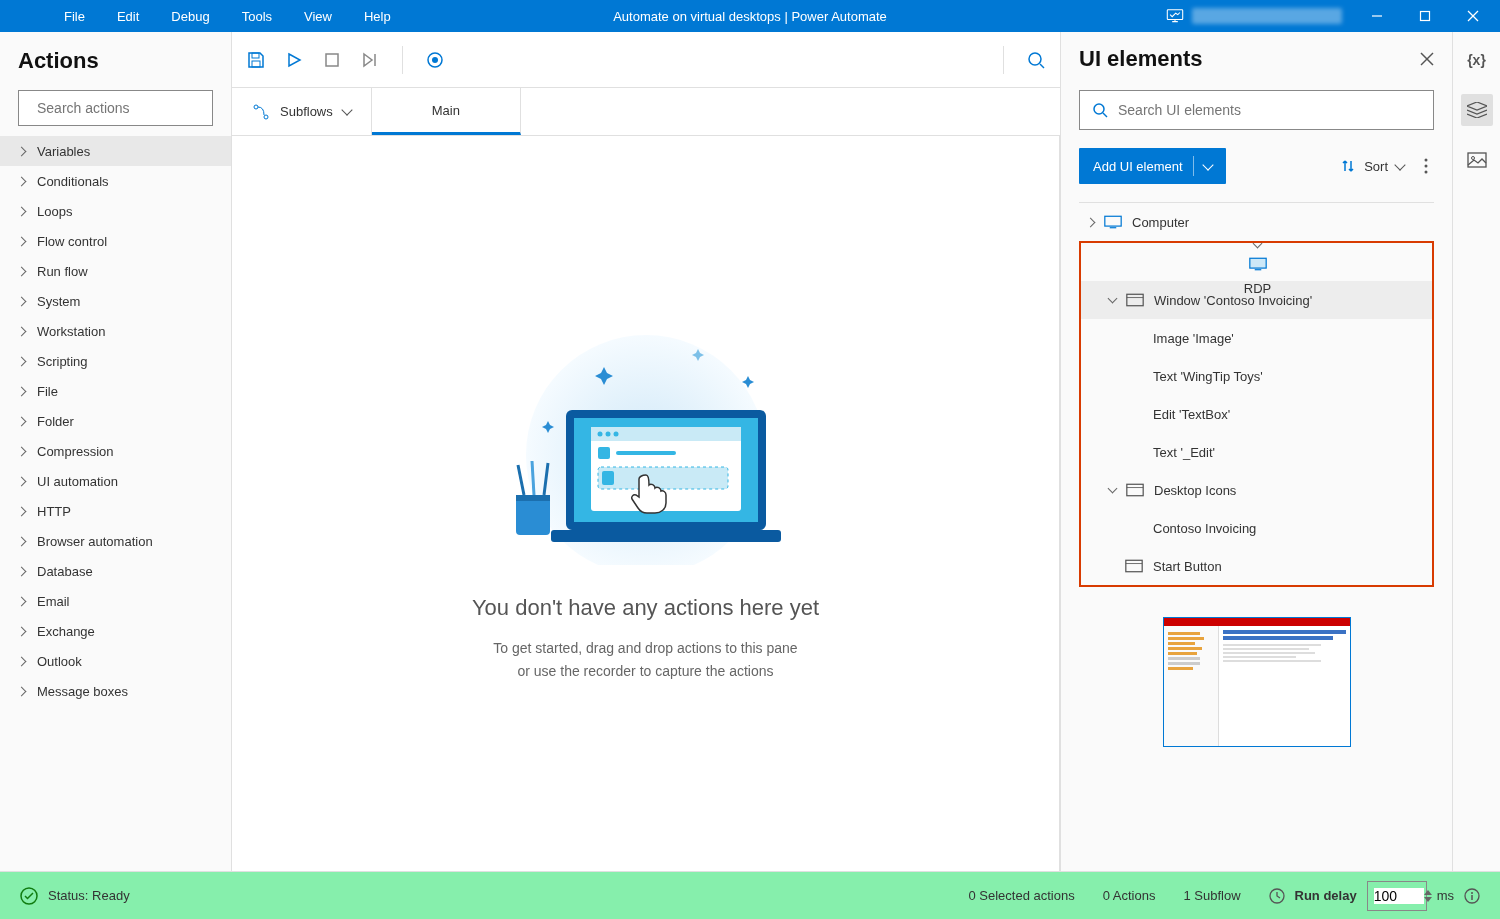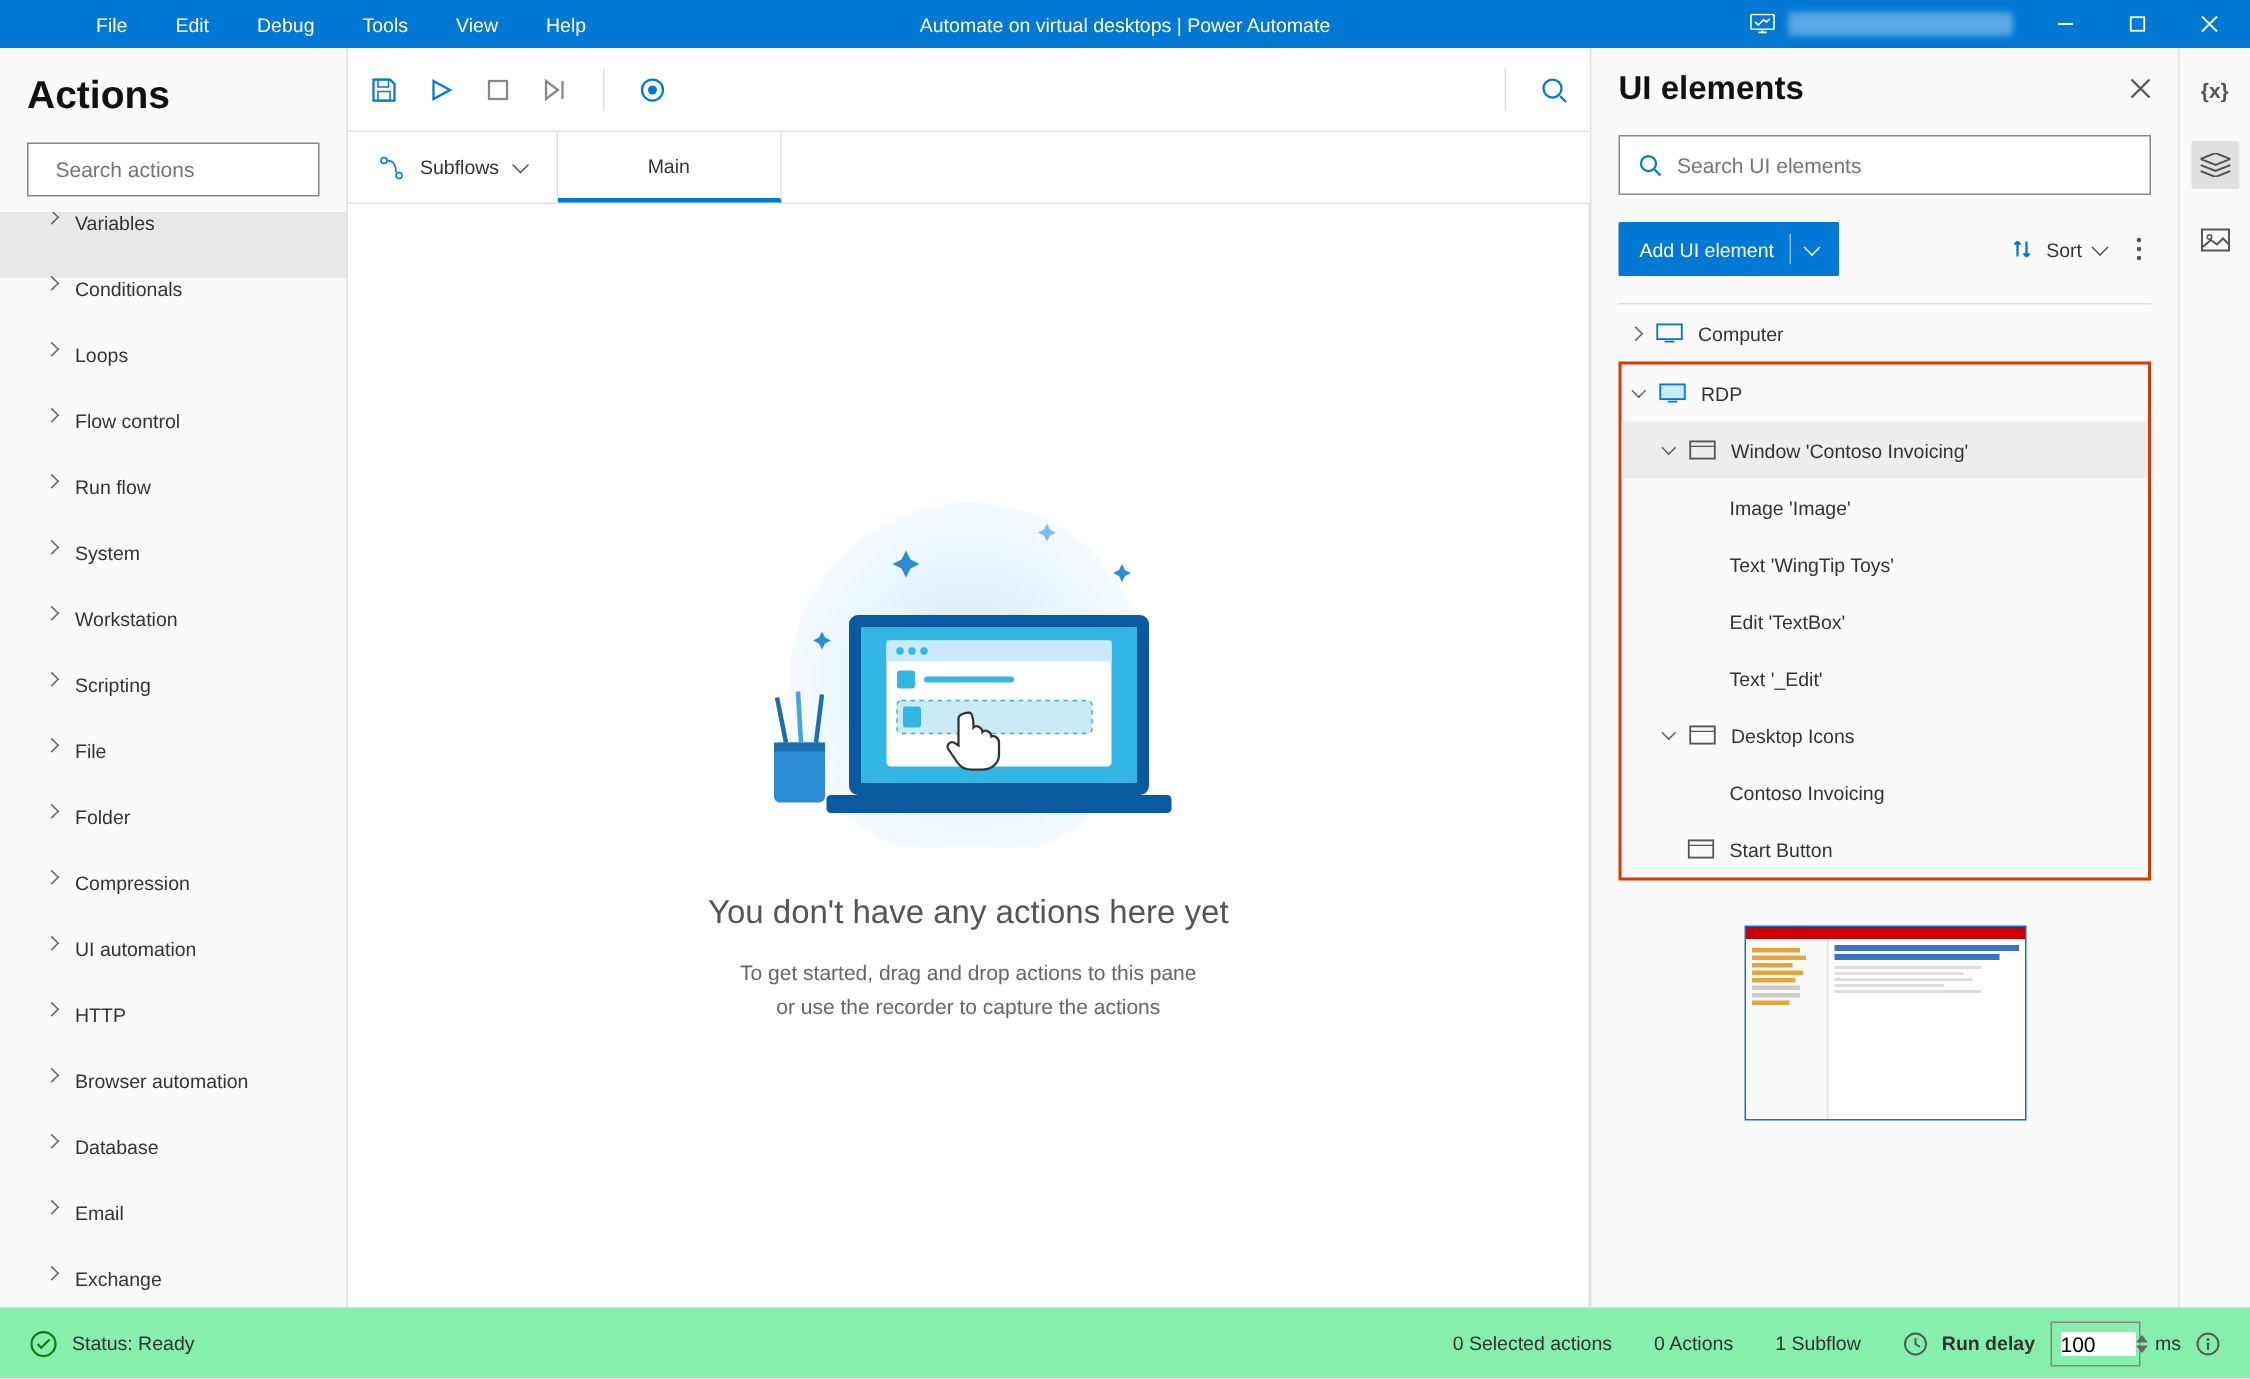--- a/index.html
+++ b/index.html
@@ -13,25 +13,25 @@
   .title-right { display: flex; align-items: center; gap: 2px; }
   .vm-icon { width: 18px; height: 14px; margin-right: 6px; }
   .blurred { width: 150px; height: 16px; background: rgba(255,255,255,0.35); border-radius: 2px; filter: blur(2px); margin-right: 10px; }
   .winbtn { width: 46px; height: 32px; display: flex; align-items: center; justify-content: center; cursor: pointer; }
   
   
   .app-body { display: flex; height: calc(919px - 32px - 48px); }
 
   
   .actions-panel { width: 232px; border-right: 1px solid #e0e0e0; background: #fafafa; display: flex; flex-direction: column; }
-  .actions-header { padding: 16px 18px 10px 18px; font-size: 26px; font-weight: 600; color: #111; }
+  .actions-header { padding: 16px 18px 10px 18px; font-size: 22px; font-weight: 600; color: #111; }
   .search-box { margin: 6px 18px 10px 18px; border: 1px solid #888; height: 36px; display: flex; align-items: center; padding: 0 10px; gap: 8px; background: #fff; }
   .search-box input { flex: 1; border: none; outline: none; font-size: 14px; background: transparent; color: #555; }
   .action-list { flex: 1; overflow-y: auto; }
-  .action-item { display: flex; height: 44px; padding: 0 31px; cursor: pointer; gap: 12px; color: #333; }
+  .action-item { display: flex; align-items: center; height: 30px; padding: 0 18px; cursor: pointer; gap: 12px; color: #333; }
   .action-item.selected { background: #e8e8e8; }
   .chev-right { width: 7px; height: 7px; border-right: 1.5px solid #666; border-top: 1.5px solid #666; transform: rotate(45deg); flex-shrink: 0; }
 
   
   .center { flex: 1; display: flex; flex-direction: column; background: #fafafa; }
   .toolbar { height: 56px; border-bottom: 1px solid #e0e0e0; display: flex; align-items: center; padding: 0 14px; gap: 18px; background: #fff; }
   .tb-icon { width: 20px; height: 20px; display:flex; align-items:center; justify-content:center; cursor: pointer; }
   .tb-divider { width: 1px; height: 28px; background: #e0e0e0; margin: 0 4px; }
   .search-right { margin-left: auto; }
 
@@ -359,21 +359,21 @@
       <div class="tree">
         <div class="tree-row" style="padding-left:8px;">
           <span class="tree-chev collapsed"></span>
           <svg class="tree-icon" viewBox="0 0 22 16">
               <rect x="1" y="1" width="20" height="12" fill="none" stroke="#0078d4" stroke-width="1.5"></rect>
               <line x1="7" y1="15" x2="15" y2="15" stroke="#0078d4" stroke-width="1.5"></line>
             </svg>
           <span>Computer</span>
         </div>
         <div class="highlighted">
-          <div class="tree-row" style="padding-left:8px;">
+          <div class="tree-row" style="padding-left:8px;flex-direction:column;">
             <span class="tree-chev expanded"></span>
             <svg class="tree-icon" viewBox="0 0 22 16">
                 <rect x="1" y="1" width="20" height="12" fill="#cde8f7" stroke="#0078d4" stroke-width="1.5"></rect>
                 <line x1="7" y1="15" x2="15" y2="15" stroke="#0078d4" stroke-width="1.5"></line>
               </svg>
             <span>RDP</span>
           </div>
           <div class="tree-row selected" style="padding-left:28px;">
             <span class="tree-chev expanded"></span>
             <svg class="tree-icon" viewBox="0 0 22 16">

